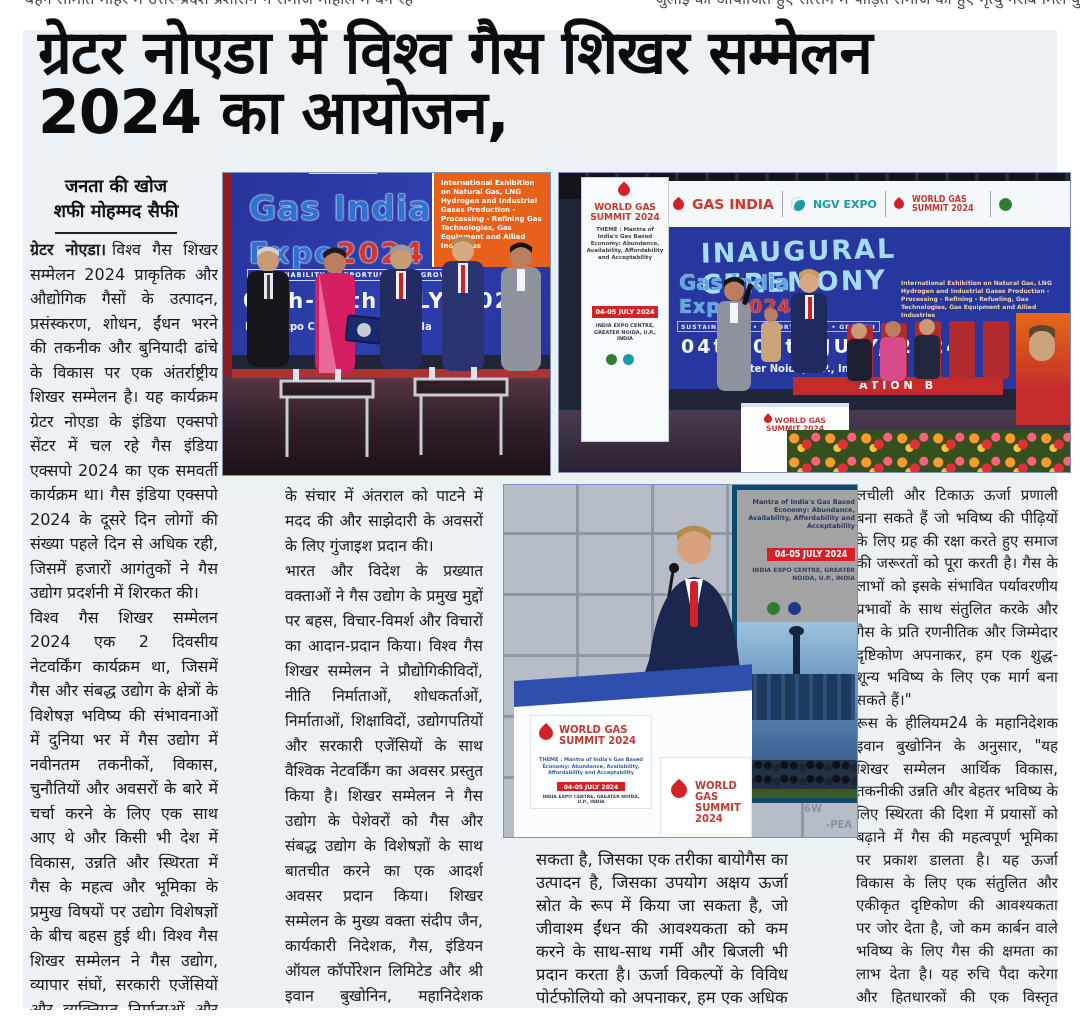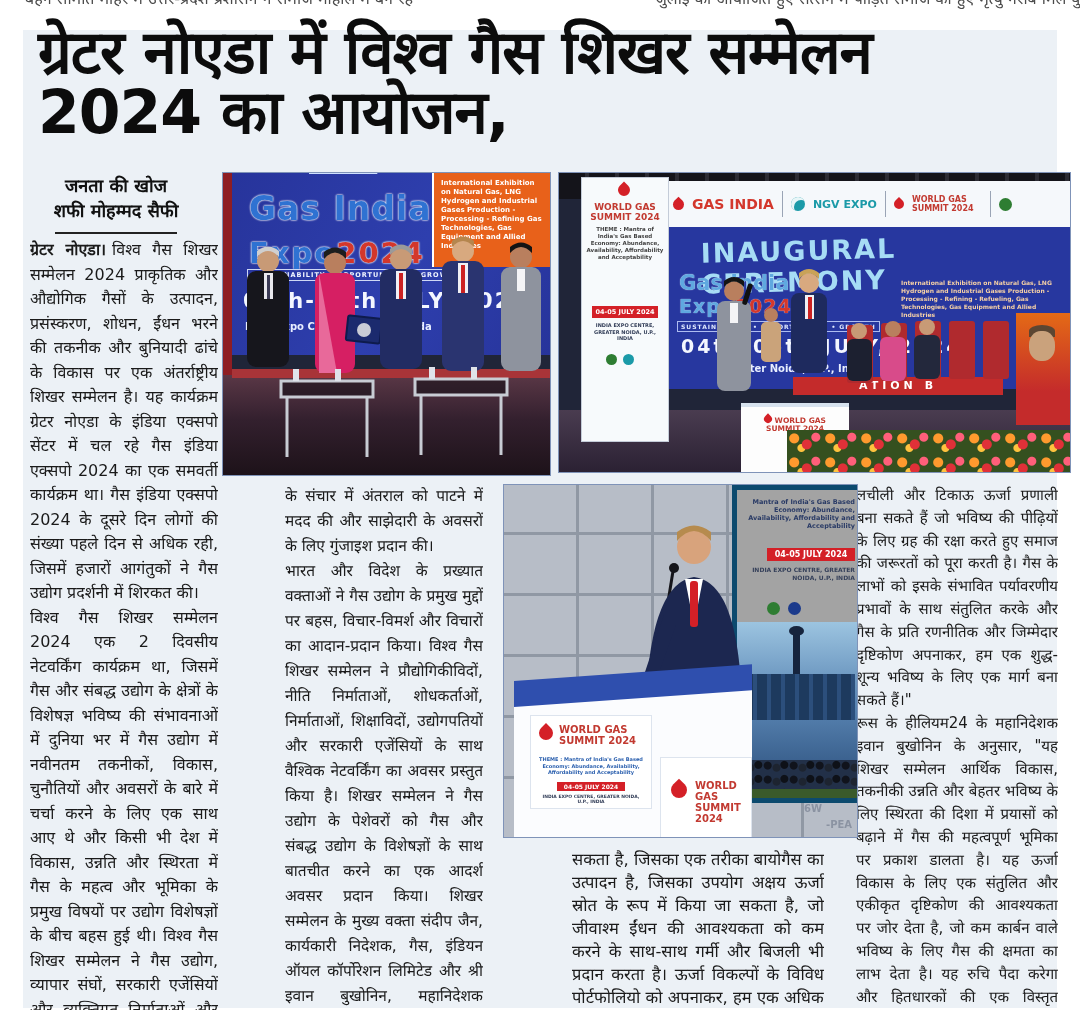--- a/index.html
+++ b/index.html
@@ -25,21 +25,21 @@
   
   .byline{left:32px;top:173px;width:168px;text-align:center;font-weight:700;
     font-size:18px;line-height:25px;color:#111;}
   .byline-rule{height:2px;background:#222;width:122px;margin:9px auto 0;}
 
   
   .col{text-align:justify;overflow:hidden;color:#1a1a1a;}
   .col p{margin:0;}
   .col1{left:30px;top:238px;width:188px;height:772px;font-size:16px;line-height:24.5px;}
   .col2{left:285px;top:484px;width:198px;height:526px;font-size:15.5px;line-height:25px;}
-  .col3{left:572px;top:848px;width:252px;height:162px;font-size:16.5px;line-height:23px;}
+  .col3{left:536px;top:848px;width:252px;height:162px;font-size:16.5px;line-height:23px;}
   .col4{left:856px;top:484px;width:202px;height:526px;font-size:15px;line-height:22.8px;}
   .dateline{font-weight:700;margin-right:6px;}
 
   
   .photo{overflow:hidden;border:1px solid #7f93b8;background:#202538;}
   .photo *{position:absolute;}
   .drop{background:#d42027;border-radius:0 50% 50% 50%;transform:rotate(45deg);display:inline-block;position:static!important;}
 
   
   .photo1{left:222px;top:172px;width:327px;height:302px;}

